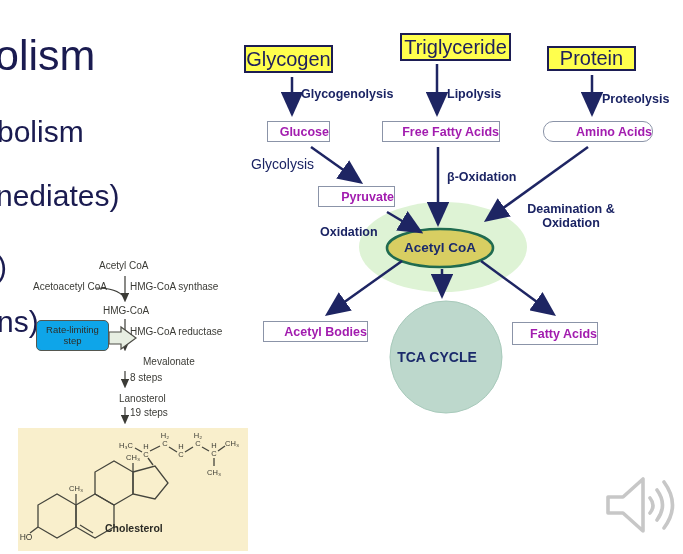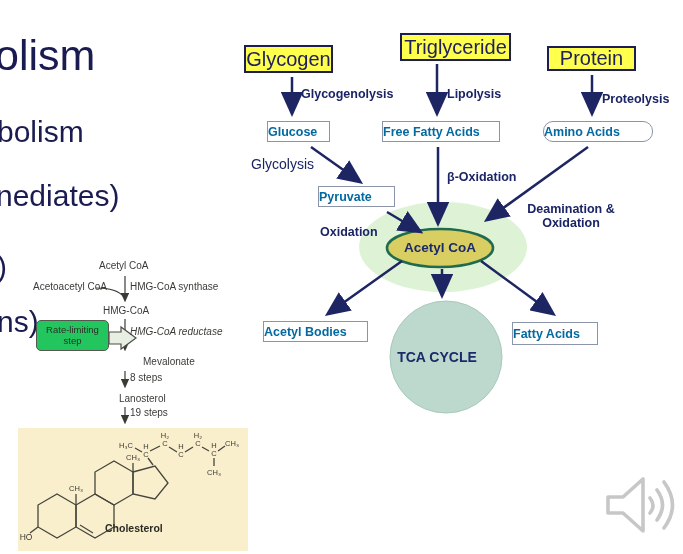--- a/index.html
+++ b/index.html
@@ -2,28 +2,28 @@
 <html><head>
 <meta charset="utf-8">
 <style>
   html,body{margin:0;padding:0;background:#ffffff;}
   .stage{position:relative;width:683px;height:554px;background:#ffffff;overflow:hidden;
          font-family:"Liberation Sans",sans-serif;}
   .abs{position:absolute;}
   .frag{color:#1a1b50;white-space:nowrap;line-height:1;}
   .ybox{background:#ffff4d;border:2.2px solid #1c1d53;color:#20215c;display:flex;
         align-items:center;justify-content:center;font-size:20px;box-sizing:border-box;}
-  .wbox{background:#ffffff;border:1.3px solid #8b94a8;color:#0369a1;display:flex;
-        align-items:center;justify-content:flex-start;font-size:12.5px;font-weight:bold;
+  .wbox{background:#ffffff;border:1.3px solid #8b94a8;color:#a21caf;display:flex;
+        align-items:center;justify-content:flex-end;font-size:12.5px;font-weight:bold;
         box-sizing:border-box;white-space:nowrap;}
   .plabel{color:#1b2464;font-size:12.5px;font-weight:bold;white-space:nowrap;line-height:1.15;}
   .glabel{color:#1b2464;font-size:14px;white-space:nowrap;line-height:1;}
   .hublabel{color:#1b2a6b;font-weight:bold;text-align:center;white-space:nowrap;}
   .chem{color:#3b3b36;font-size:10px;white-space:nowrap;line-height:1;}
-  .ratebox{background:#22c55e;border:1.6px solid #55574f;border-radius:5px;
+  .ratebox{background:#0ea5e9;border:1.6px solid #55574f;border-radius:5px;
            color:#2e2e28;font-size:9.5px;text-align:center;line-height:1.15;
            display:flex;flex-direction:column;align-items:center;justify-content:center;
            box-sizing:border-box;}
   .creampanel{background:#f9efcc;}
   svg{display:block;}
 </style>
 </head>
 <body>
 
 <div class="stage">
@@ -112,21 +112,21 @@
     <span style="display:block;">Oxidation</span>
   </div>
 
   <div class="abs hublabel" style="left:388px;top:240px;width:104px;font-size:13.5px;">Acetyl CoA</div>
   <div class="abs hublabel" style="left:390px;top:349px;width:94px;font-size:14px;">TCA CYCLE</div>
 
   <div class="abs chem" style="left:99px;top:261px;">Acetyl CoA</div>
   <div class="abs chem" style="left:33px;top:282px;">Acetoacetyl CoA</div>
   <div class="abs chem" style="left:130px;top:282px;">HMG-CoA synthase</div>
   <div class="abs chem" style="left:103px;top:306px;">HMG-CoA</div>
-  <div class="abs chem" style="left:130px;top:327px;font-style:italic;">HMG-CoA reductase</div>
+  <div class="abs chem" style="left:130px;top:327px;">HMG-CoA reductase</div>
   <div class="abs chem" style="left:99px;top:357px;padding-left:44px;">Mevalonate</div>
   <div class="abs chem" style="left:130px;top:373px;">8 steps</div>
   <div class="abs chem" style="left:103px;top:394px;padding-left:16px;">Lanosterol</div>
   <div class="abs chem" style="left:130px;top:408px;">19 steps</div>
 
   <div class="abs ratebox" style="left:36px;top:320px;width:73px;height:31px;">
     <span>Rate-limiting</span>
     <span>step</span>
   </div>
 

